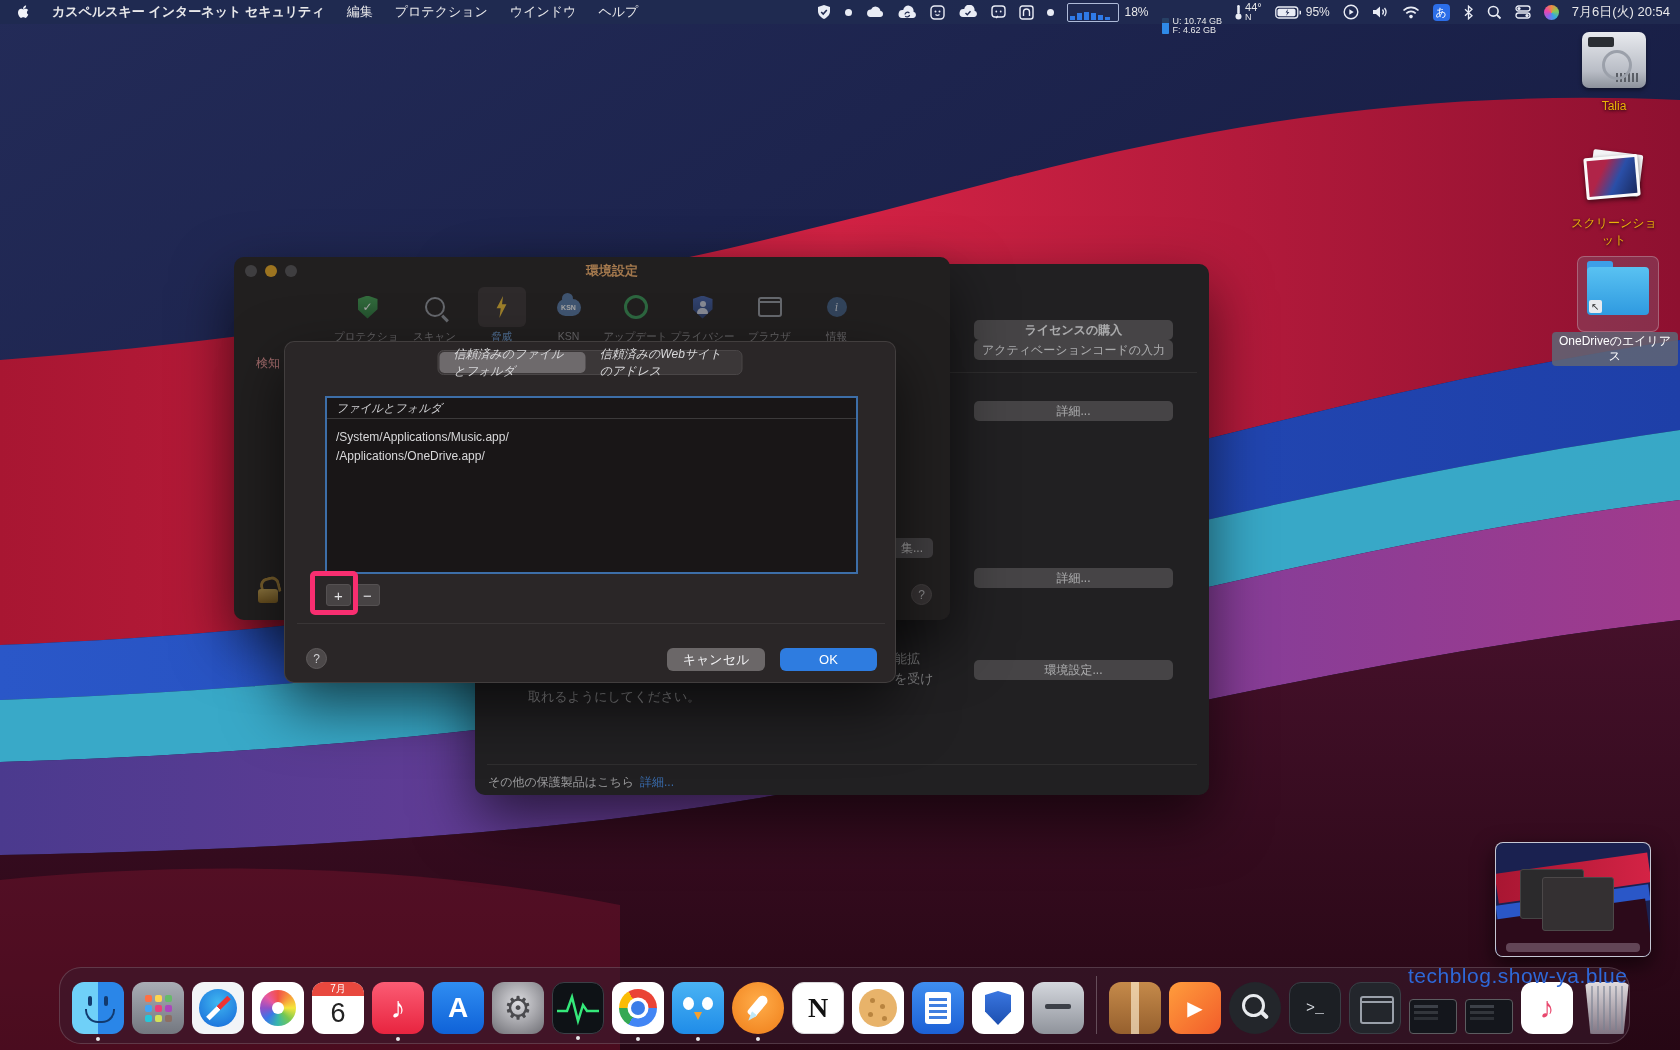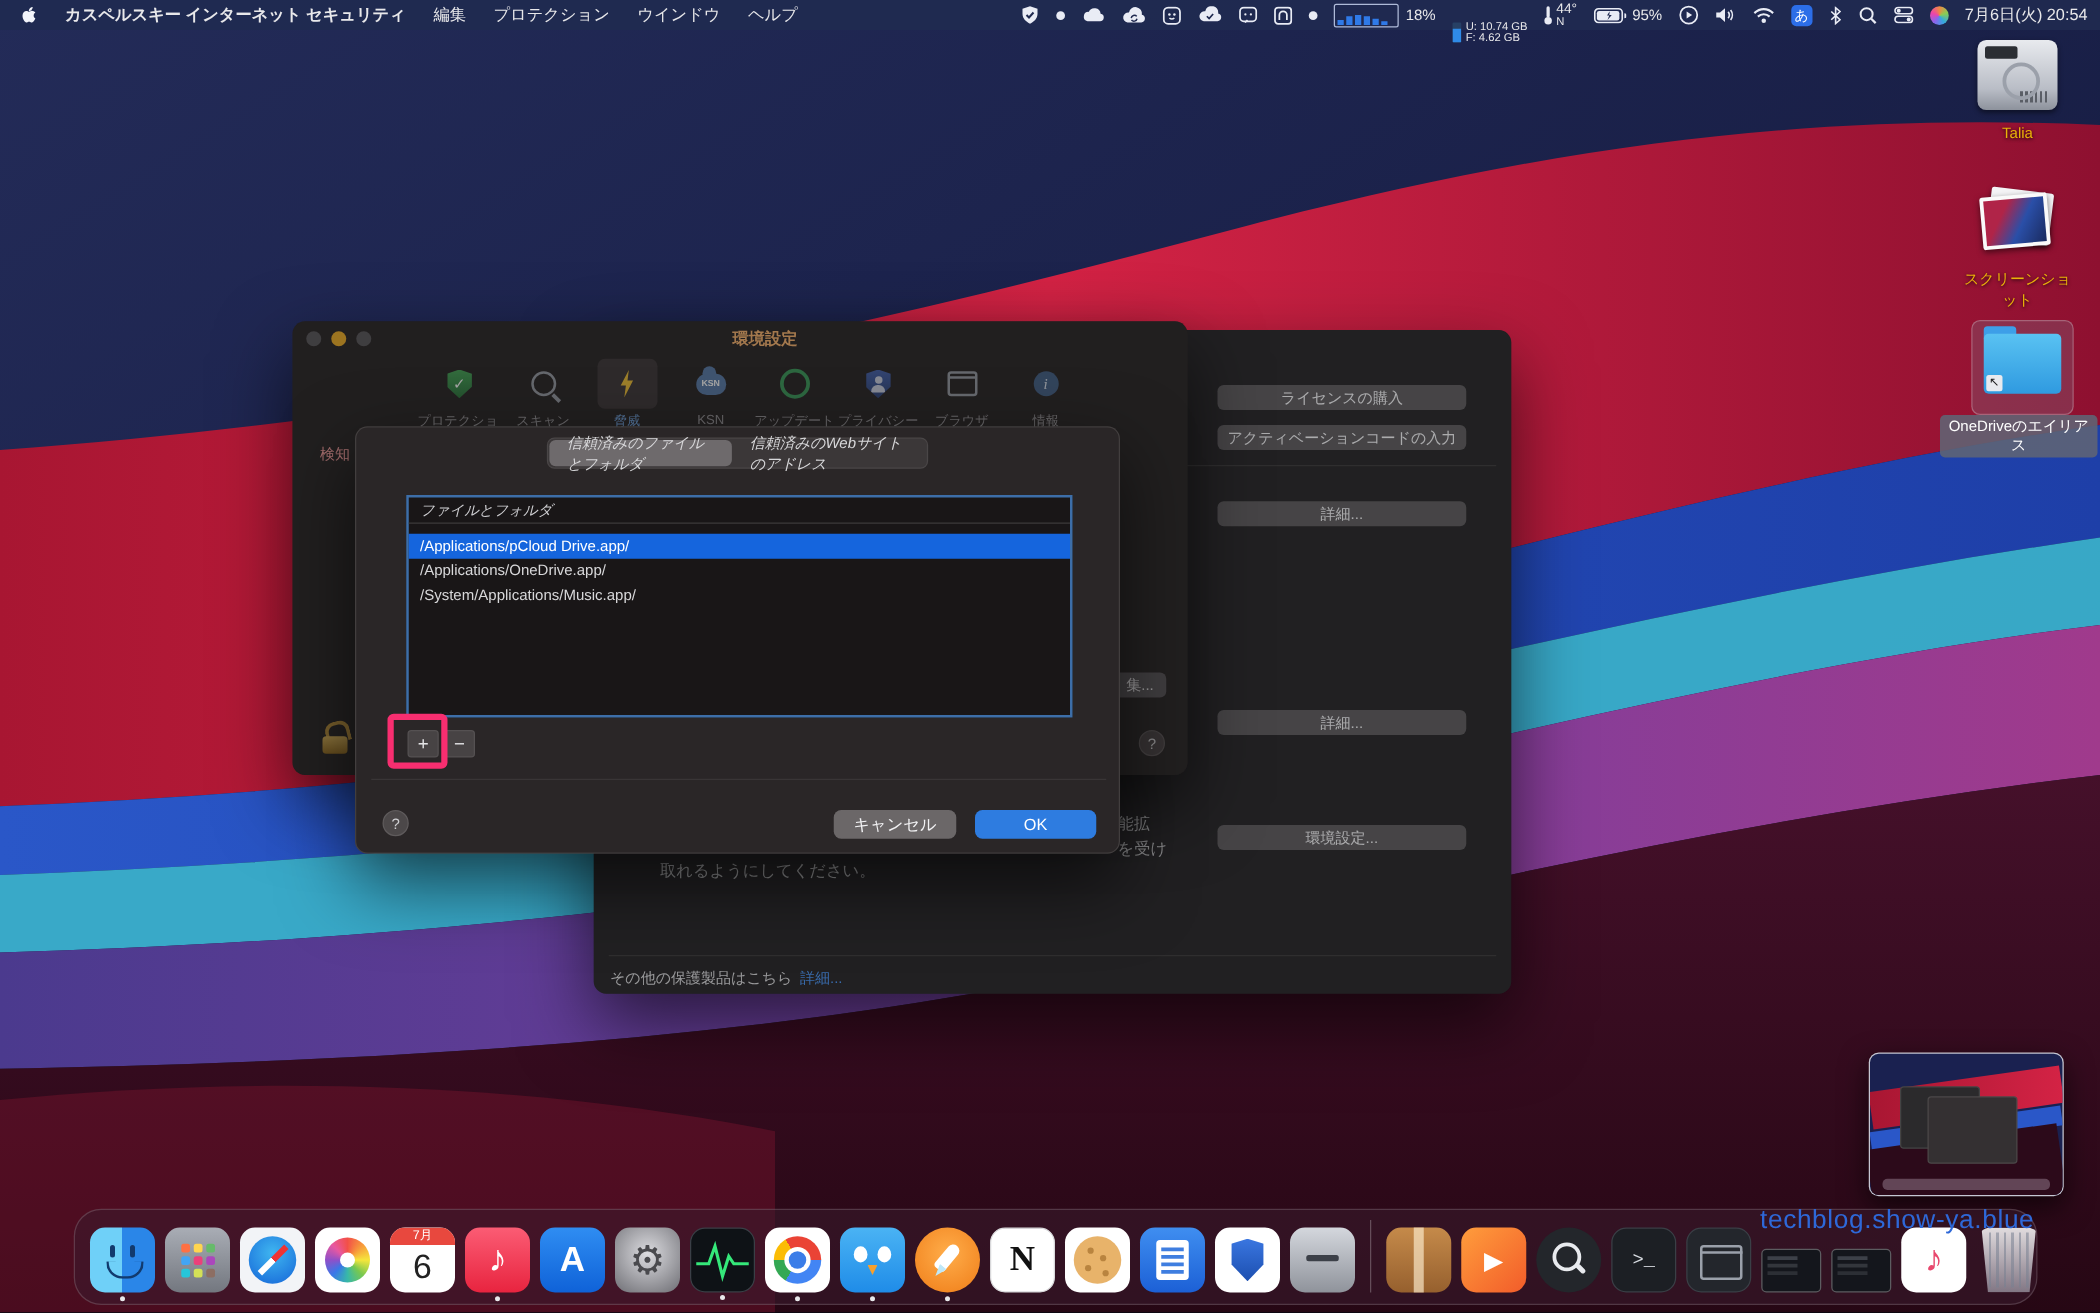--- a/index.html
+++ b/index.html
@@ -436,21 +436,21 @@
   <span class="dlabel">スクリーンショット</span>
 </div>
 <div class="abs folder-sel">
   <span class="folder">
     <span class="alias">↖</span>
   </span>
 </div>
 <div class="abs sel-label">OneDriveのエイリアス</div>
 
 <div id="mainwin" class="abs win">
-  <button class="rbtn btnpill" style="top:44px;">ライセンスの購入</button>
+  <button class="rbtn btnpill" style="top:56px;font-weight:bold;">ライセンスの購入</button>
   <button class="rbtn btnpill" style="top:76px;">アクティベーションコードの入力</button>
   <div class="hr" style="left:460px;top:108px;width:262px;"></div>
   <button class="rbtn btnpill" style="top:137px;">詳細...</button>
   <button class="rbtn btnpill" style="top:304px;">詳細...</button>
   <button class="rbtn btnpill" style="top:396px;">環境設定...</button>
   <span class="fragtxt" style="left:419px;top:386px;">能拡</span>
   <span class="fragtxt" style="left:419px;top:406px;">を受け</span>
   <span class="fragtxt" style="left:53px;top:424px;">取れるようにしてください。</span>
   <div class="hr" style="left:12px;top:500px;width:710px;"></div>
   <div id="footer">
@@ -542,23 +542,22 @@
 </div>
 
 <div id="sheet" class="abs win">
   <div id="tabs">
     <span class="tab sel">信頼済みのファイルとフォルダ</span>
     <span class="tab">信頼済みのWebサイトのアドレス</span>
   </div>
   <div id="listbox">
     <div class="lhead">ファイルとフォルダ</div>
     <div style="height:8px"></div>
-    <div class="lrow sel">/Applications/pCloud Drive.app/</div>
+    <div class="lrow">/System/Applications/Music.app/</div>
     <div class="lrow">/Applications/OneDrive.app/</div>
-    <div class="lrow">/System/Applications/Music.app/</div>
   </div>
   <div id="plusminus">
     <span class="sqbtn">+</span>
     <span class="sqbtn">−</span>
   </div>
   <div class="panelhr"></div>
   <span class="qmark">
         <span class="qcirc">?</span>
       </span>
   <div id="cancelbtn">キャンセル</div>

